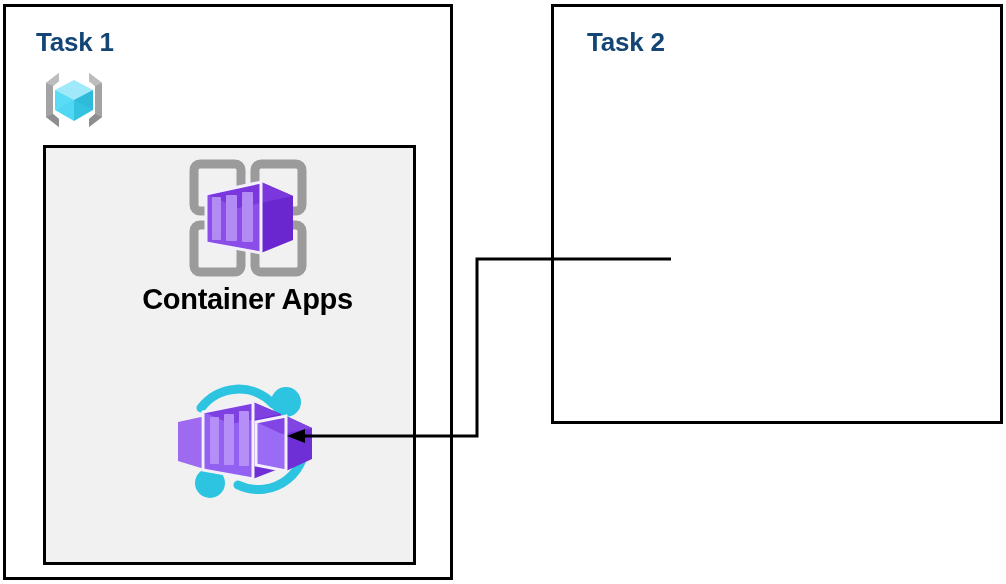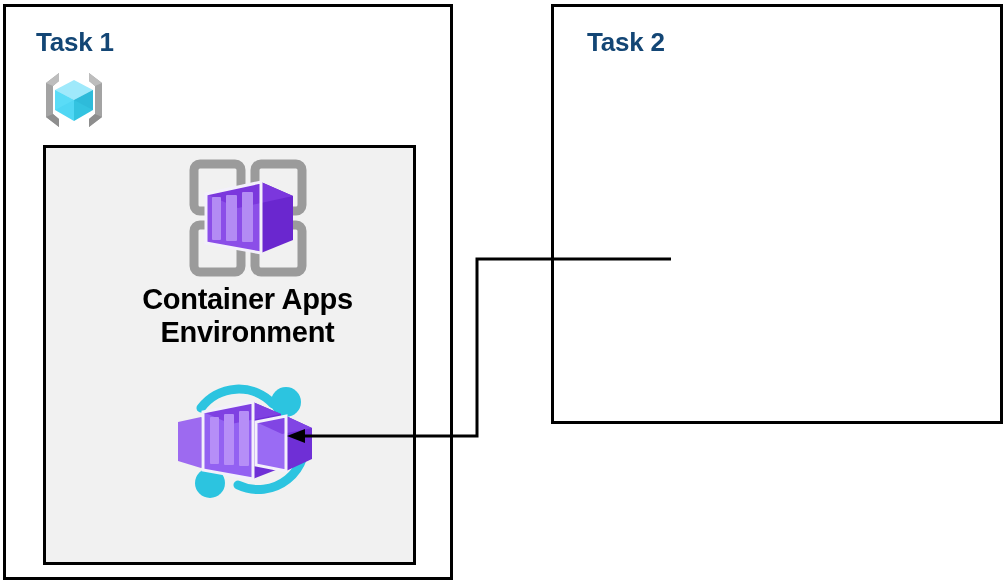--- a/index.html
+++ b/index.html
@@ -113,21 +113,20 @@
             <g fill="#b38bf4">
               <rect x="44" y="41" width="9" height="43" rx="1"></rect>
               <rect x="58" y="39" width="11" height="46" rx="1"></rect>
               <rect x="74" y="36" width="11" height="50" rx="1"></rect>
             </g>
             <path d="M38 38 L93 26 L93 97 L38 87 Z" fill="none" stroke="#f3f0fb" stroke-width="3"></path>
           </svg>
         </div>
         <div class="node-label" style="margin-top:2px;">
           <div>Container Apps</div>
-          <div>Environment</div>
         </div>
       </div>
 
       <div class="stack" style="top:232px;">
         <div class="icon-wrap">
           <svg width="175" height="120" viewBox="0 0 175 120" aria-hidden="true">
 
             <g fill="none" stroke="#2cc4e0" stroke-width="9" stroke-linecap="round">
               <path d="M41 28 A47 47 0 0 1 113 24"></path>
               <path d="M144 52 A47 47 0 0 1 78 105"></path>

